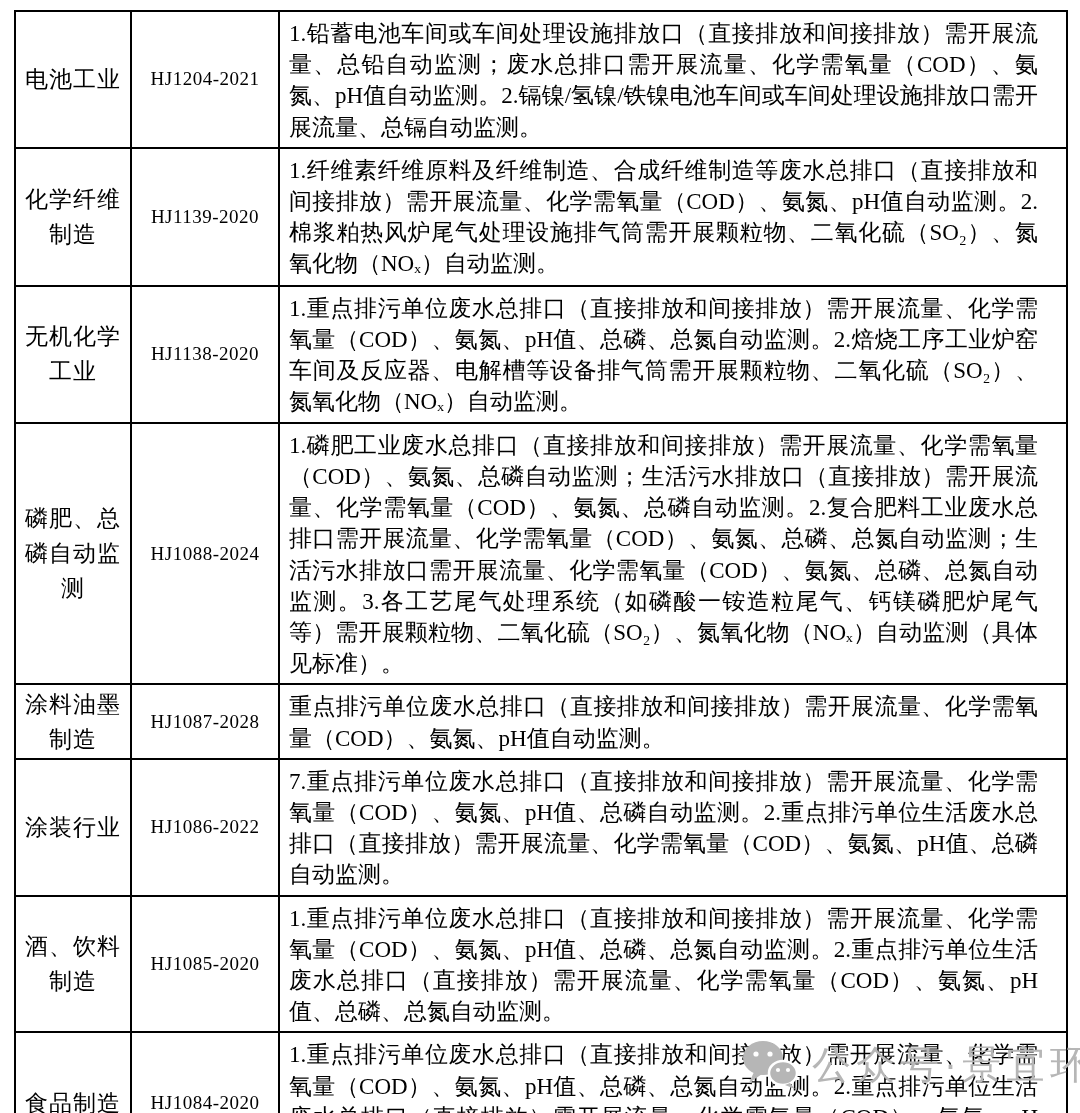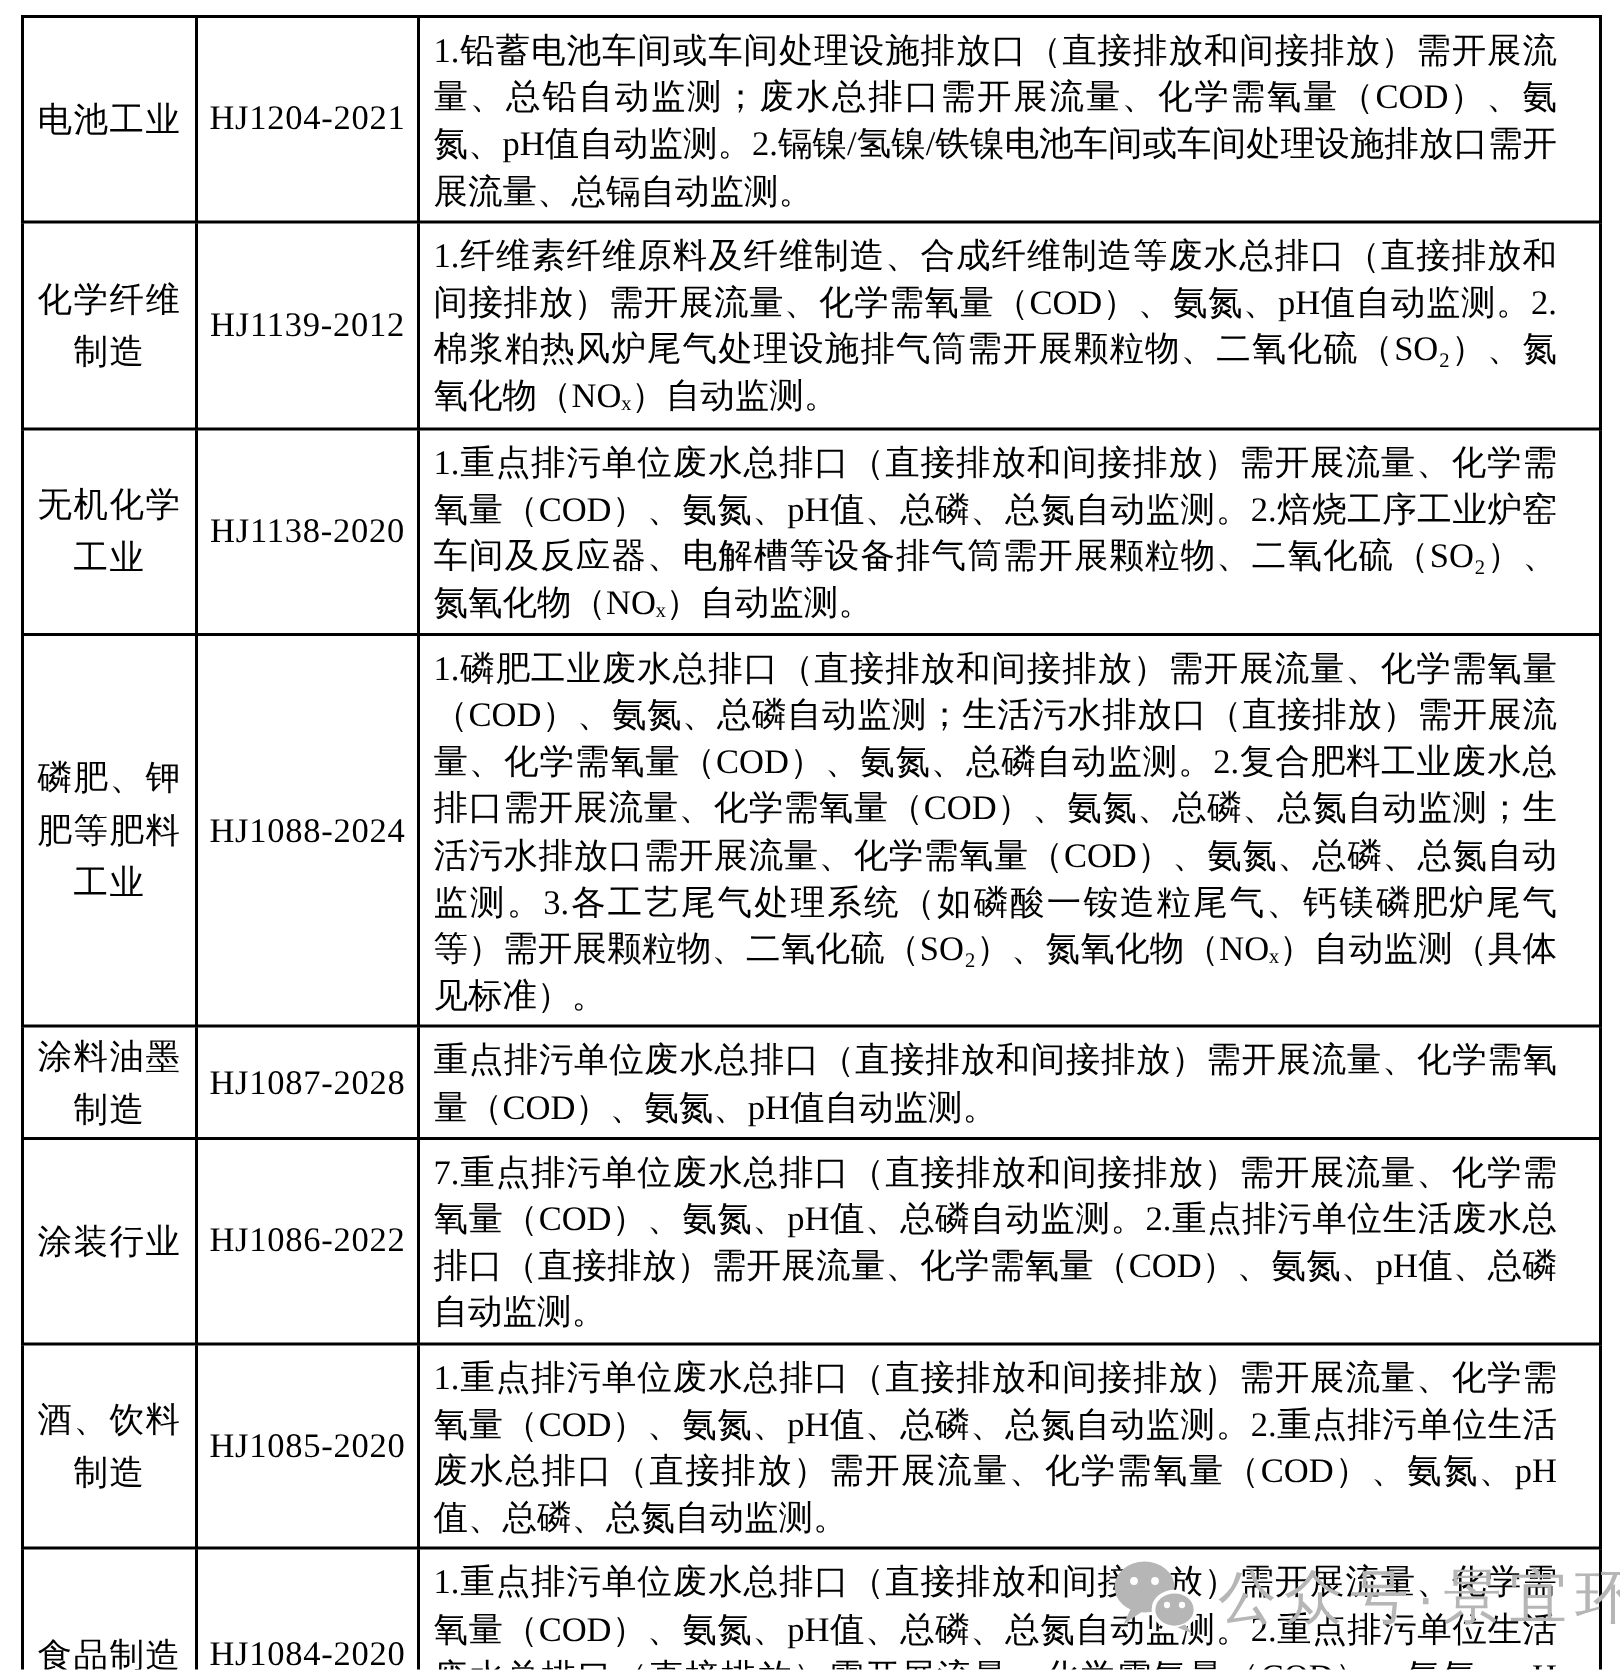--- a/index.html
+++ b/index.html
@@ -20,21 +20,21 @@
   }
   td.ind{
     text-align:center;vertical-align:middle;
     font-size:23px;line-height:35px;
     padding:0 5px;
     letter-spacing:1px;
     border-radius:22px;
   }
   td.std{
     text-align:center;vertical-align:middle;
-    font-size:23px;letter-spacing:0.5px;
+    font-size:19px;letter-spacing:0.5px;
     padding:16px 2px;
   }
   td.req{
     vertical-align:top;
     font-size:23px;line-height:31.2px;
     padding:6px 28px 4px 9px;
     text-align:justify;
     text-justify:inter-ideograph;
     border-radius:32px;
   }
@@ -70,30 +70,30 @@
       <col style="width:788px">
     </colgroup>
     <tbody>
       <tr class="r0">
         <td class="ind">电池工业</td>
         <td class="std">HJ1204-2021</td>
         <td class="req">1.铅蓄电池车间或车间处理设施排放口（直接排放和间接排放）需开展流量、总铅自动监测；废水总排口需开展流量、化学需氧量（COD）、氨氮、pH值自动监测。2.镉镍/氢镍/铁镍电池车间或车间处理设施排放口需开展流量、总镉自动监测。</td>
       </tr>
       <tr class="r1">
         <td class="ind">化学纤维制造</td>
-        <td class="std">HJ1139-2012</td>
+        <td class="std">HJ1139-2020</td>
         <td class="req">1.纤维素纤维原料及纤维制造、合成纤维制造等废水总排口（直接排放和间接排放）需开展流量、化学需氧量（COD）、氨氮、pH值自动监测。2.棉浆粕热风炉尾气处理设施排气筒需开展颗粒物、二氧化硫（SO₂）、氮氧化物（NOₓ）自动监测。</td>
       </tr>
       <tr class="r2">
         <td class="ind">无机化学工业</td>
         <td class="std">HJ1138-2020</td>
         <td class="req">1.重点排污单位废水总排口（直接排放和间接排放）需开展流量、化学需氧量（COD）、氨氮、pH值、总磷、总氮自动监测。2.焙烧工序工业炉窑车间及反应器、电解槽等设备排气筒需开展颗粒物、二氧化硫（SO₂）、氮氧化物（NOₓ）自动监测。</td>
       </tr>
       <tr class="r3">
-        <td class="ind">磷肥、钾肥等肥料工业</td>
+        <td class="ind">磷肥、总磷自动监测</td>
         <td class="std">HJ1088-2024</td>
         <td class="req">1.磷肥工业废水总排口（直接排放和间接排放）需开展流量、化学需氧量（COD）、氨氮、总磷自动监测；生活污水排放口（直接排放）需开展流量、化学需氧量（COD）、氨氮、总磷自动监测。2.复合肥料工业废水总排口需开展流量、化学需氧量（COD）、氨氮、总磷、总氮自动监测；生活污水排放口需开展流量、化学需氧量（COD）、氨氮、总磷、总氮自动监测。3.各工艺尾气处理系统（如磷酸一铵造粒尾气、钙镁磷肥炉尾气等）需开展颗粒物、二氧化硫（SO₂）、氮氧化物（NOₓ）自动监测（具体见标准）。</td>
       </tr>
       <tr class="r4">
         <td class="ind">涂料油墨制造</td>
         <td class="std">HJ1087-2028</td>
         <td class="req">重点排污单位废水总排口（直接排放和间接排放）需开展流量、化学需氧量（COD）、氨氮、pH值自动监测。</td>
       </tr>
       <tr class="r5">
         <td class="ind">涂装行业</td>

